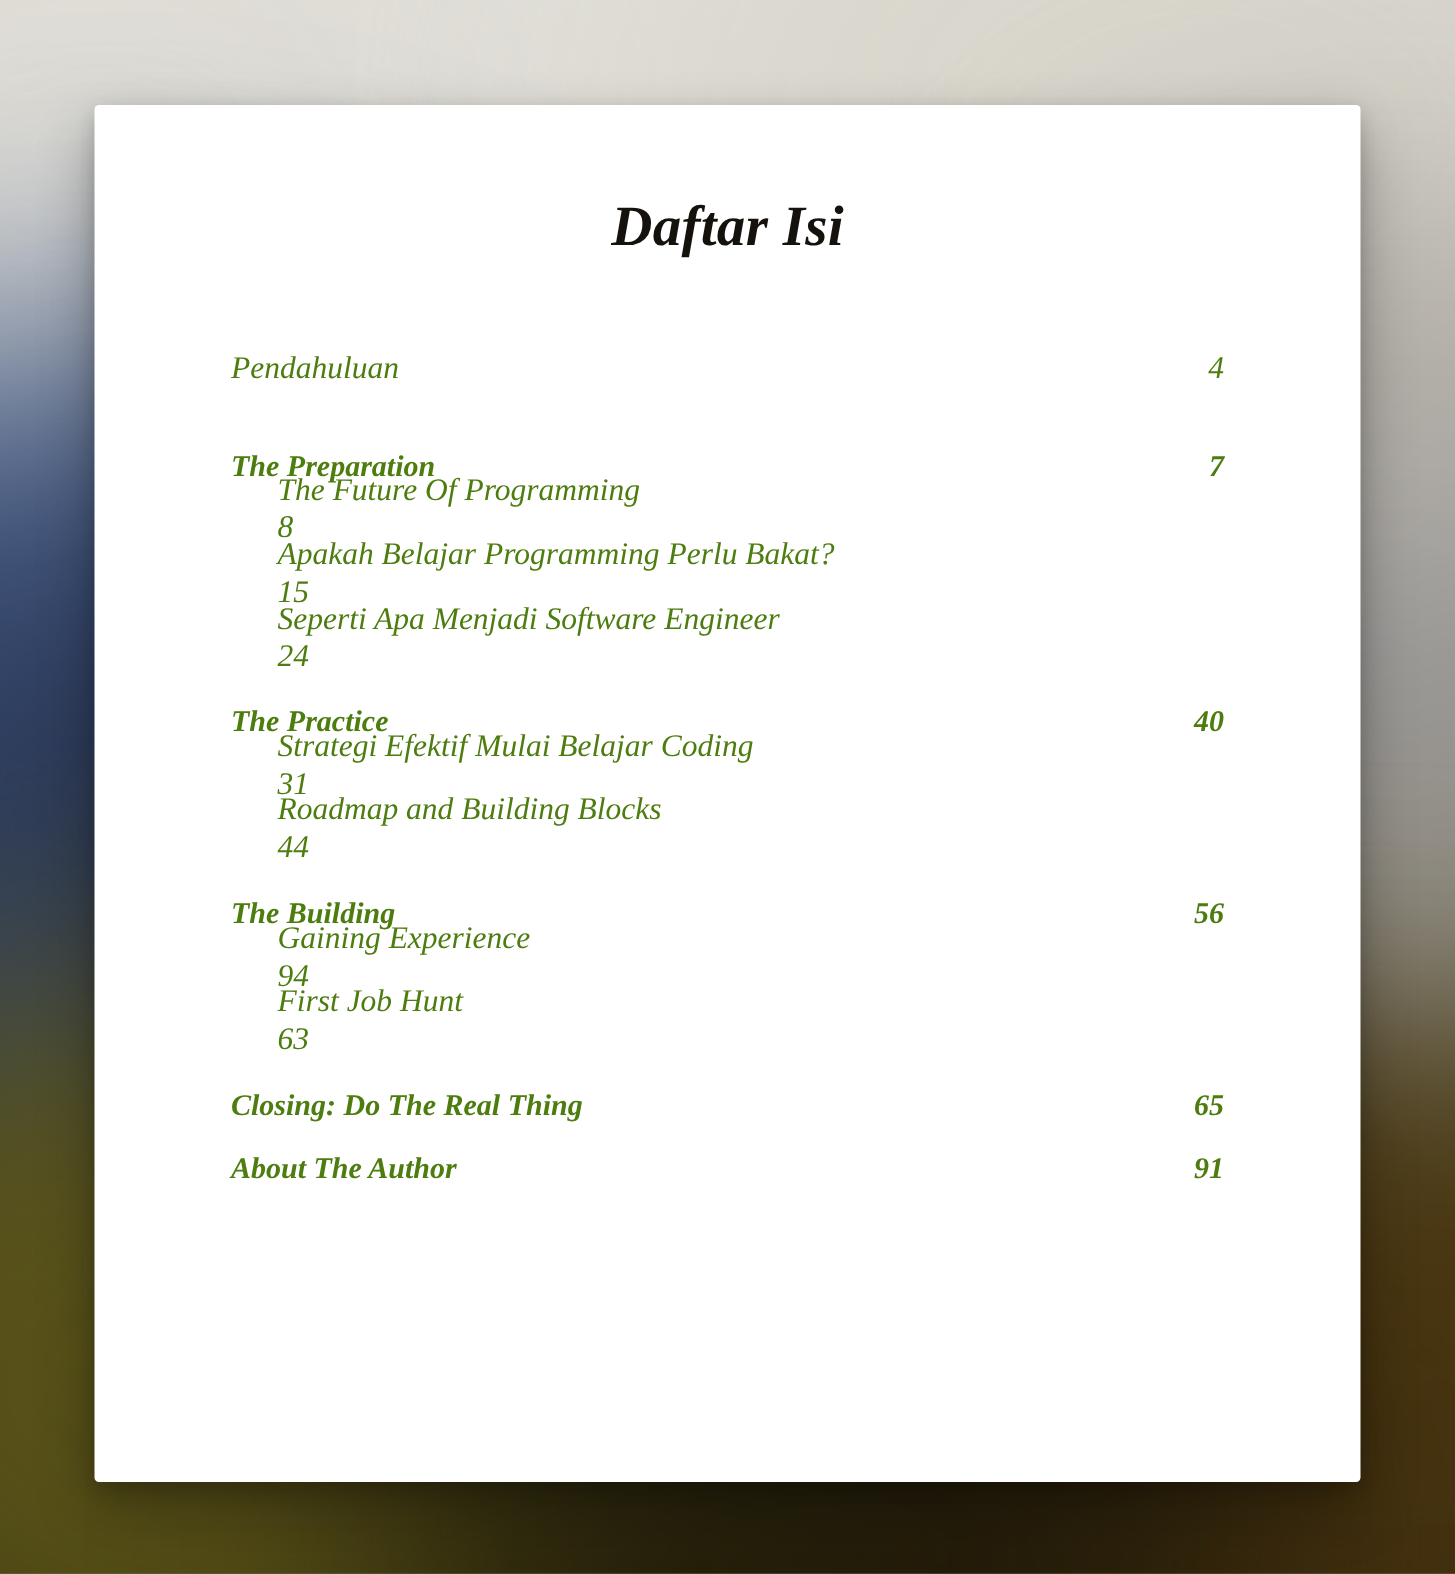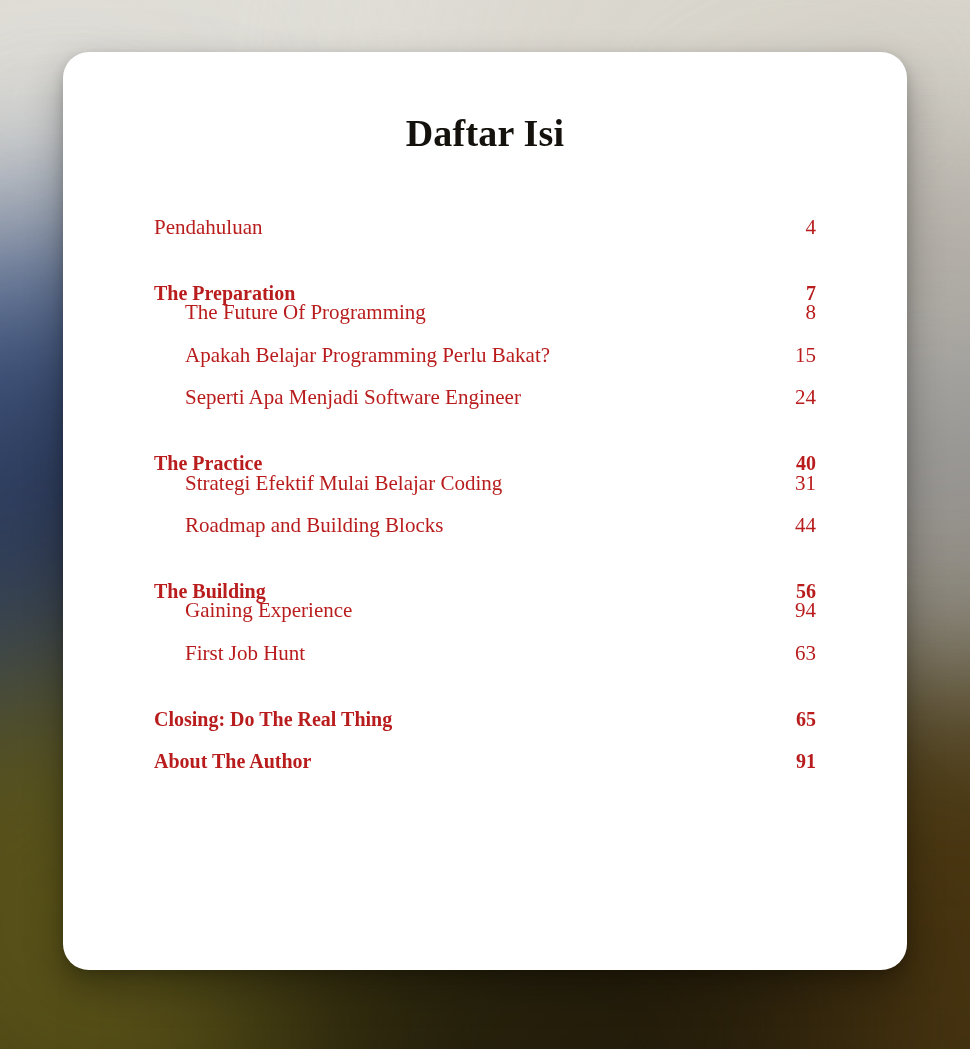--- a/index.html
+++ b/index.html
@@ -68,64 +68,65 @@
   
   .b7 { left:240px; top:820px; width:620px; height:420px;
         background:#1b1609; opacity:.75; }
   
   .b8 { left:-240px; top:-160px; width:620px; height:520px;
         background:#dedcd5; opacity:.9; }
 
   
   #card {
     position:absolute;
-    left:63px; top:52px;
+    left:63px; top:70px;
     width:844px; height:918px;
     background:#ffffff;
-    border-radius:26px;
+    border-radius:3px;
     z-index:2;
     box-shadow:
       0 18px 38px rgba(0,0,0,.30),
       0 4px 12px rgba(0,0,0,.16);
     overflow:hidden;
+    font-style:italic;
   }
 
   #page-title {
     text-align:center;
     font-size:38px;
     font-weight:bold;
     color:#15110c;
     letter-spacing:.2px;
     margin-top:59px;
   }
 
   #toc {
     margin-top:60px;
     padding:0 91px 0 91px;
   }
 
   .toc-row {
     display:flex;
     align-items:baseline;
     height:42.6px;
-    color:#b91c1c;
+    color:#4d7c0f;
     justify-content:center;
   }
   .toc-label { flex:0 0 auto; white-space:nowrap; }
   .toc-filler { flex:1 1 auto; }
   .toc-page  { flex:0 0 auto; text-align:right; white-space:nowrap; }
 
   
   .lvl0 .toc-label, .lvl0 .toc-page { font-size:21px; font-weight:normal; }
 
   
   .lvl0b .toc-label, .lvl0b .toc-page { font-size:20px; font-weight:bold;margin-top:24px; }
 
   
-  .lvl1 { padding-left:31px; }
+  .lvl1 { padding-left:31px;flex-direction:column; }
   .lvl1 .toc-label, .lvl1 .toc-page { font-size:21px; font-weight:normal; }
 </style>
 </head>
 <body>
 
 <div id="backdrop">
   <div class="wash"></div>
   <div class="blob b8"></div>
   <div class="blob b1"></div>
   <div class="blob b3"></div>

